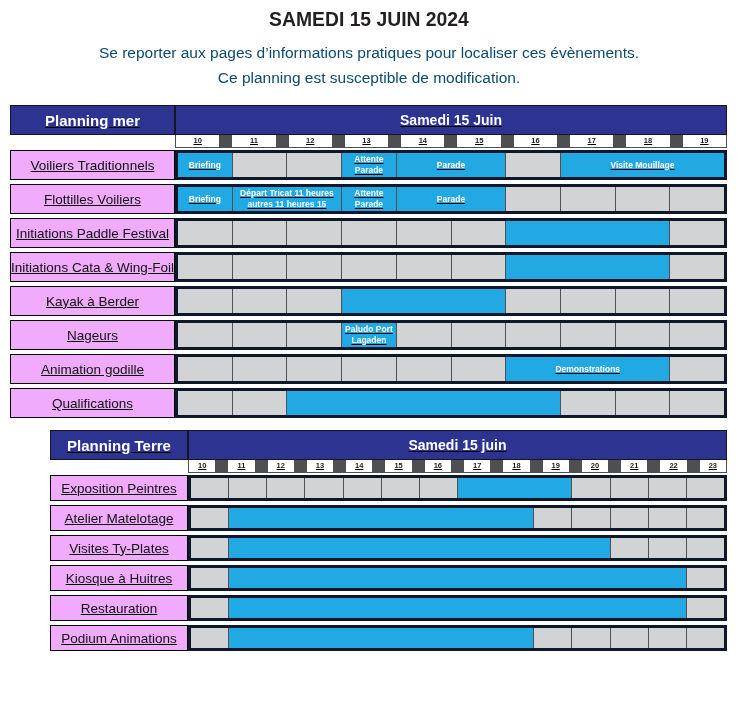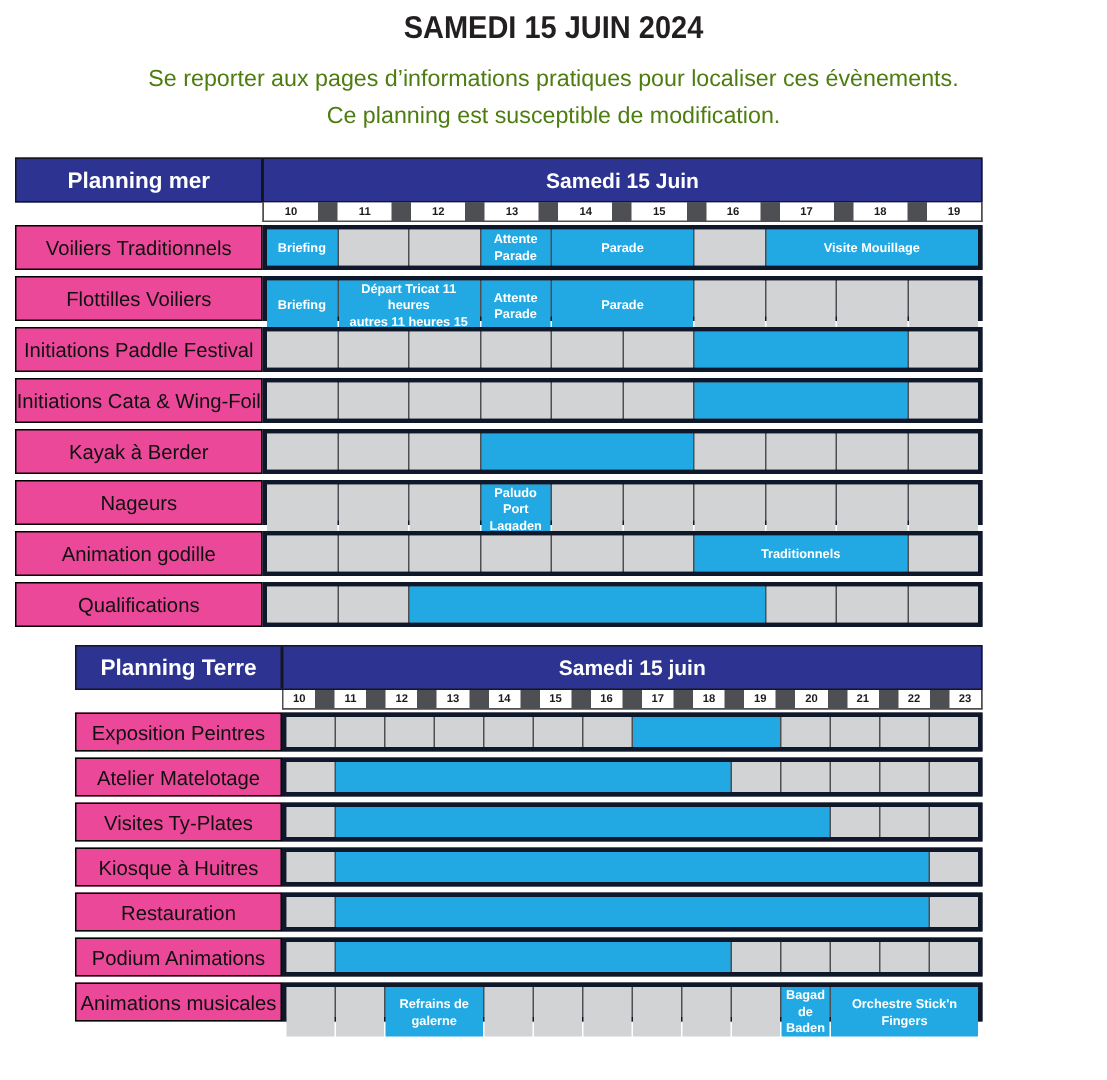--- a/index.html
+++ b/index.html
@@ -9,24 +9,24 @@
     font-family:"Liberation Sans", sans-serif;
     padding-top:7px;
   }
   .page-title{
     text-align:center;
     font-size:21px; font-weight:800; color:#231f20;
     letter-spacing:0px; transform:scaleX(.92);
     margin-bottom:9px;
   }
   .page-subtitle{
-    text-align:center; font-size:15.5px; color:#4d7c0f;
+    text-align:center; font-size:15.5px; color:#0c4a6e;
     line-height:1.62;
   }
-  .ptable{ width:645px; margin:4px 0 0 10px; }
+  .ptable{ width:717px; margin:4px 0 0 10px;text-decoration:underline; }
   .ptable--mer{ --label-w:165px; --row-h:30px; margin-top:15px; }
   .ptable--terre{ --label-w:138px; --row-h:26px; margin-top:12px;padding-left:40px; }
 
   .thead{
     display:flex; height:30px;
     background:#2c3390;
     border:1px solid #15161f;
   }
   .thead .hlabel{
     width:var(--label-w); flex:none;
@@ -48,21 +48,21 @@
   .hour-cell{
     background:#ffffff; text-align:center;
     font-size:7.5px; font-weight:600; color:#1c1c1c;
     padding:1px 0 2px 0;
   }
 
   .rows{ display:flex; flex-direction:column; gap:4px; }
   .srow{ display:flex; height:var(--row-h); }
   .srow-label{
     width:var(--label-w); flex:none;
-    background:#ec4899; border:1.5px solid #000;
+    background:#f0abfc; border:1.5px solid #000;
     display:flex; align-items:center; justify-content:center;
     font-size:13.5px; color:#101010;
     white-space:nowrap;
   }
   .strip{
     flex:1; display:grid; gap:1px;
     background:#4e4f53; border:3px solid #0f172a;
   }
   .cell{ display:flex; align-items:center; justify-content:center; }
   .cell--free{ background:#d1d3d4; }
@@ -188,21 +188,21 @@
       </div>
       <div class="srow">
         <div class="srow-label">Animation godille</div>
         <div class="strip" style="grid-template-columns: repeat(10, 1fr);">
           <div class="cell cell--free"></div>
           <div class="cell cell--free"></div>
           <div class="cell cell--free"></div>
           <div class="cell cell--free"></div>
           <div class="cell cell--free"></div>
           <div class="cell cell--free"></div>
-          <div class="cell cell--event" style="grid-column: span 3;">Traditionnels</div>
+          <div class="cell cell--event" style="grid-column: span 3;">Demonstrations</div>
           <div class="cell cell--free"></div>
         </div>
       </div>
       <div class="srow">
         <div class="srow-label">Qualifications</div>
         <div class="strip" style="grid-template-columns: repeat(10, 1fr);">
           <div class="cell cell--free"></div>
           <div class="cell cell--free"></div>
           <div class="cell cell--event" style="grid-column: span 5;"></div>
           <div class="cell cell--free"></div>
@@ -298,31 +298,14 @@
         <div class="strip" style="grid-template-columns: repeat(14, 1fr);">
           <div class="cell cell--free"></div>
           <div class="cell cell--event" style="grid-column: span 8;"></div>
           <div class="cell cell--free"></div>
           <div class="cell cell--free"></div>
           <div class="cell cell--free"></div>
           <div class="cell cell--free"></div>
           <div class="cell cell--free"></div>
         </div>
       </div>
-      <div class="srow">
-        <div class="srow-label">Animations musicales</div>
-        <div class="strip" style="grid-template-columns: repeat(14, 1fr);">
-          <div class="cell cell--free"></div>
-          <div class="cell cell--free"></div>
-          <div class="cell cell--event strong" style="grid-column: span 2;">Refrains de galerne</div>
-          <div class="cell cell--free"></div>
-          <div class="cell cell--free"></div>
-          <div class="cell cell--free"></div>
-          <div class="cell cell--free"></div>
-          <div class="cell cell--free"></div>
-          <div class="cell cell--free"></div>
-          <div class="cell cell--event strong" style="grid-column: span 1;">Bagad de
-Baden</div>
-          <div class="cell cell--event strong" style="grid-column: span 3;">Orchestre Stick'n Fingers</div>
-        </div>
-      </div>
     </div>
 </div>
 
 </body></html>

